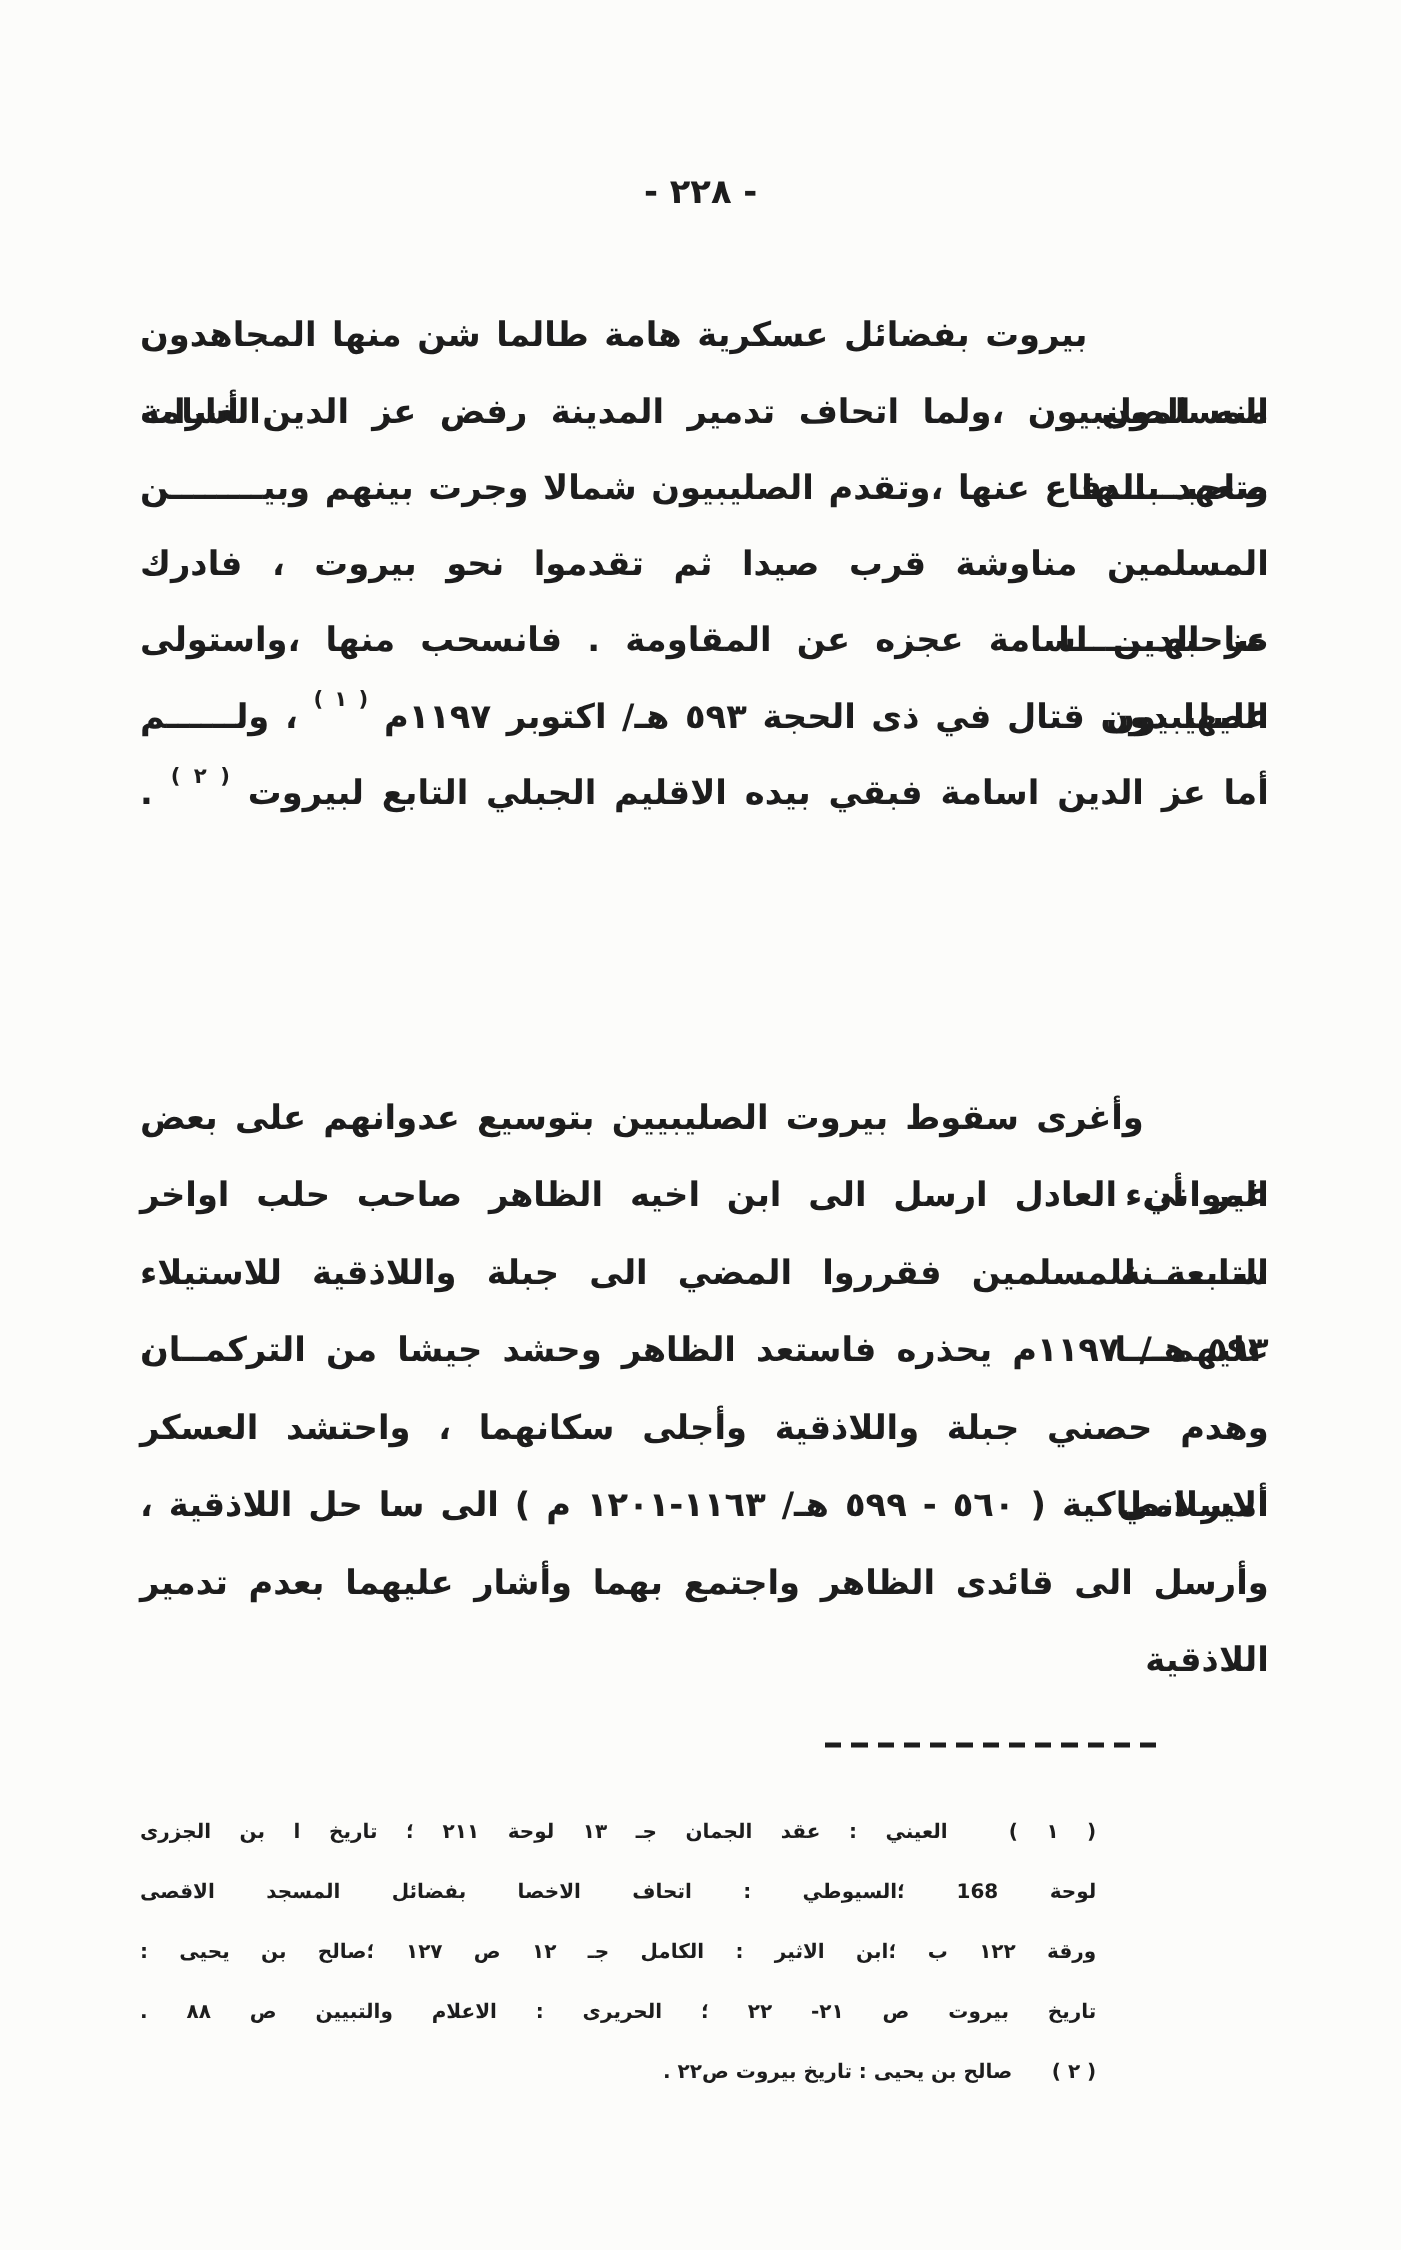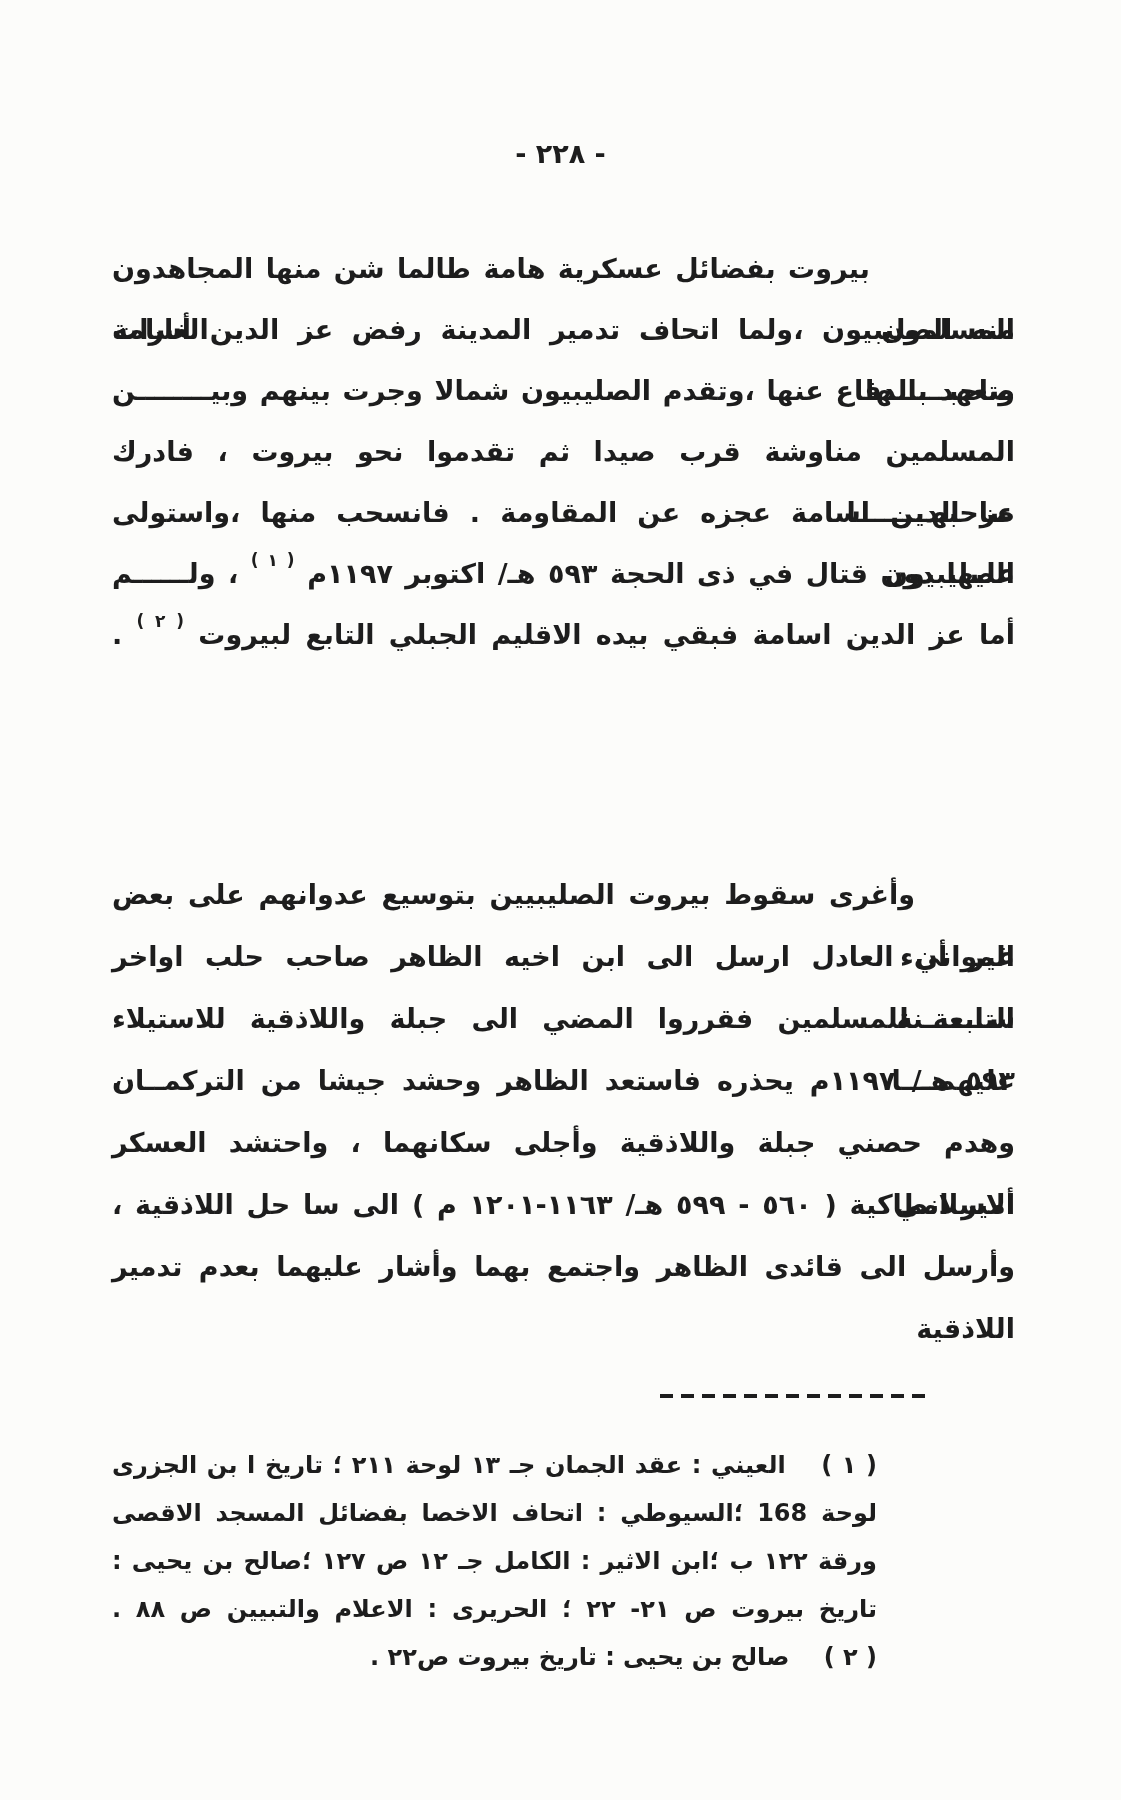--- a/index.html
+++ b/index.html
@@ -59,21 +59,21 @@
     width:270px;
     height:4px;
     background:repeating-linear-gradient(to left, var(--ink) 0 13px, transparent 13px 21px);
   }
   
   .fns{
     position:absolute;
     top:1441px;
     left:112px; right:244px;
     direction:rtl;
-    font-size:24px;
+    font-size:16px;
     font-weight:bold;
     text-align:justify;
   }
   .fns .line{
     line-height:48px;
     height:48px;
     text-align:justify;
     text-align-last:justify;
   }
   .fns .line.last{

